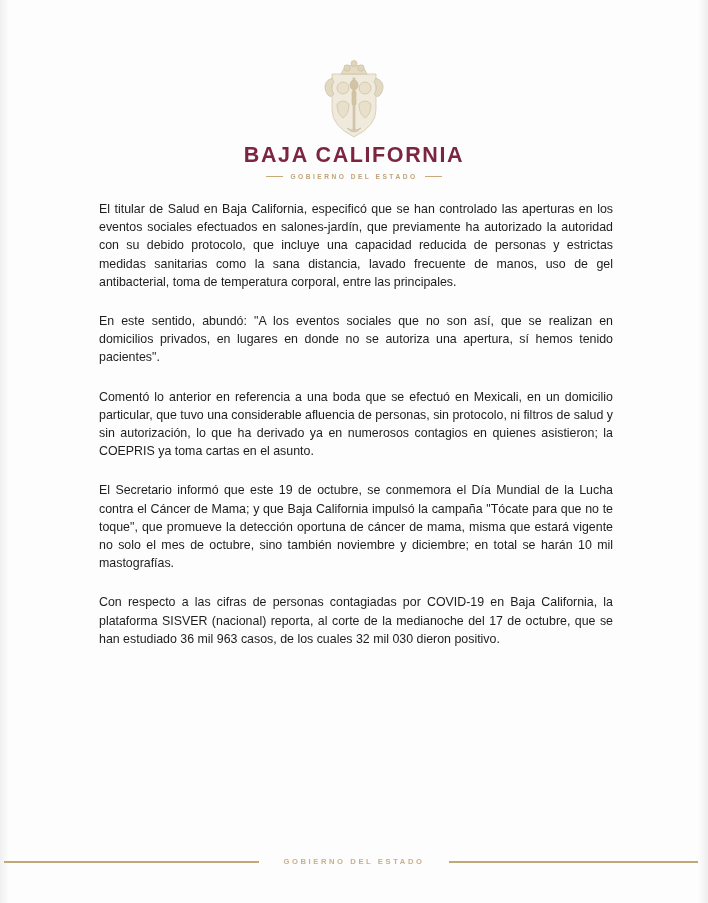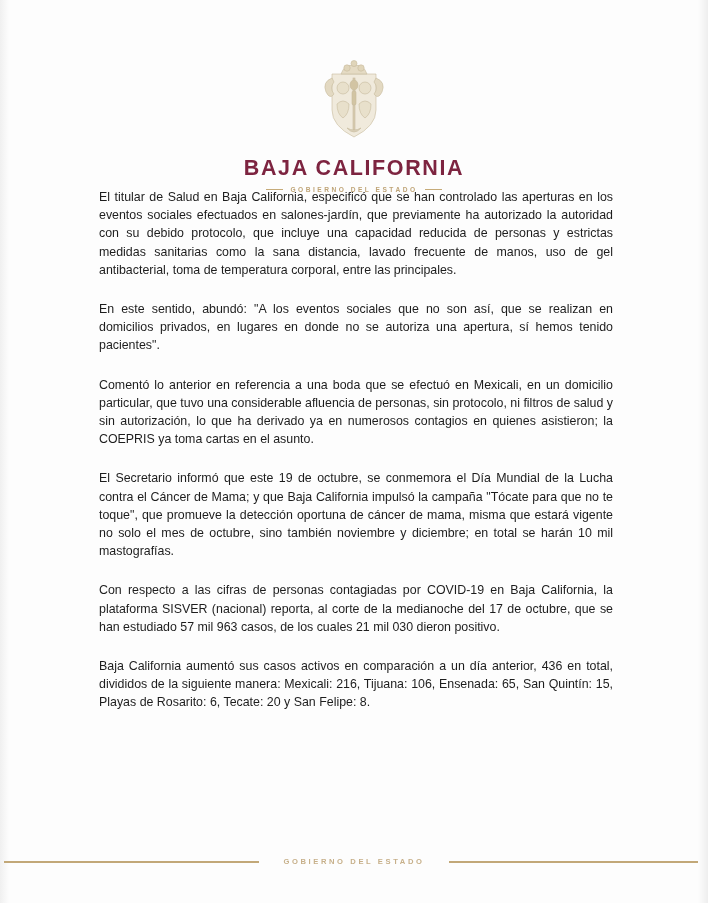--- a/index.html
+++ b/index.html
@@ -45,21 +45,21 @@
     text-align: center;
   }
   .crest {
     display: block;
     margin: 0 auto;
     width: 74px;
     height: 82px;
     opacity: 0.92;
   }
   .wordmark {
-    margin-top: 18px;
+    margin-top: 5px;
     font-size: 21.5px;
     font-weight: bold;
     letter-spacing: 1.6px;
     color: #7d2440;
     line-height: 1;
     white-space: nowrap;
   }
   .submark {
     margin-top: 6px;
     display: flex;
@@ -76,21 +76,21 @@
     font-size: 6.6px;
     letter-spacing: 2.5px;
     color: #bfa477;
     font-weight: bold;
     white-space: nowrap;
   }
 
   
   .body-copy {
     position: absolute;
-    top: 188px;
+    top: 200px;
     left: 99px;
     width: 514px;
   }
   .para {
     margin: 0 0 21px 0;
     font-size: 12.4px;
     line-height: 18.2px;
     color: #1d1d1d;
     text-align: justify;
     text-justify: inter-word;
@@ -168,22 +168,21 @@
       <span class="txt">GOBIERNO DEL ESTADO</span>
       <span class="rule"></span>
     </div>
   </div>
 
   <div class="body-copy">
     <p class="para">El titular de Salud en Baja California, especificó que se han controlado las aperturas en los eventos sociales efectuados en salones-jardín, que previamente ha autorizado la autoridad con su debido protocolo, que incluye una capacidad reducida de personas y estrictas medidas sanitarias como la sana distancia, lavado frecuente de manos, uso de gel antibacterial, toma de temperatura corporal, entre las principales.</p>
     <p class="para">En este sentido, abundó: "A los eventos sociales que no son así, que se realizan en domicilios privados, en lugares en donde no se autoriza una apertura, sí hemos tenido pacientes".</p>
     <p class="para">Comentó lo anterior en referencia a una boda que se efectuó en Mexicali, en un domicilio particular, que tuvo una considerable afluencia de personas, sin protocolo, ni filtros de salud y sin autorización, lo que ha derivado ya en numerosos contagios en quienes asistieron; la COEPRIS ya toma cartas en el asunto.</p>
     <p class="para">El Secretario informó que este 19 de octubre, se conmemora el Día Mundial de la Lucha contra el Cáncer de Mama; y que Baja California impulsó la campaña "Tócate para que no te toque", que promueve la detección oportuna de cáncer de mama, misma que estará vigente no solo el mes de octubre, sino también noviembre y diciembre; en total se harán 10 mil mastografías.</p>
-    <p class="para">Con respecto a las cifras de personas contagiadas por COVID-19 en Baja California, la plataforma SISVER (nacional) reporta, al corte de la medianoche del 17 de octubre, que se han estudiado 57 mil 963 casos, de los cuales 21 mil 030 dieron positivo.</p>
-    <p class="para">Baja California aumentó sus casos activos en comparación a un día anterior, 436 en total, divididos de la siguiente manera: Mexicali: 216, Tijuana: 106, Ensenada: 65, San Quintín: 15, Playas de Rosarito: 6, Tecate: 20 y San Felipe: 8.</p>
+    <p class="para">Con respecto a las cifras de personas contagiadas por COVID-19 en Baja California, la plataforma SISVER (nacional) reporta, al corte de la medianoche del 17 de octubre, que se han estudiado 36 mil 963 casos, de los cuales 32 mil 030 dieron positivo.</p>
   </div>
 
   <div class="footer">
     <span class="rule left"></span>
     <span class="txt">GOBIERNO DEL ESTADO</span>
     <span class="rule right"></span>
   </div>
 
 </div>
 

